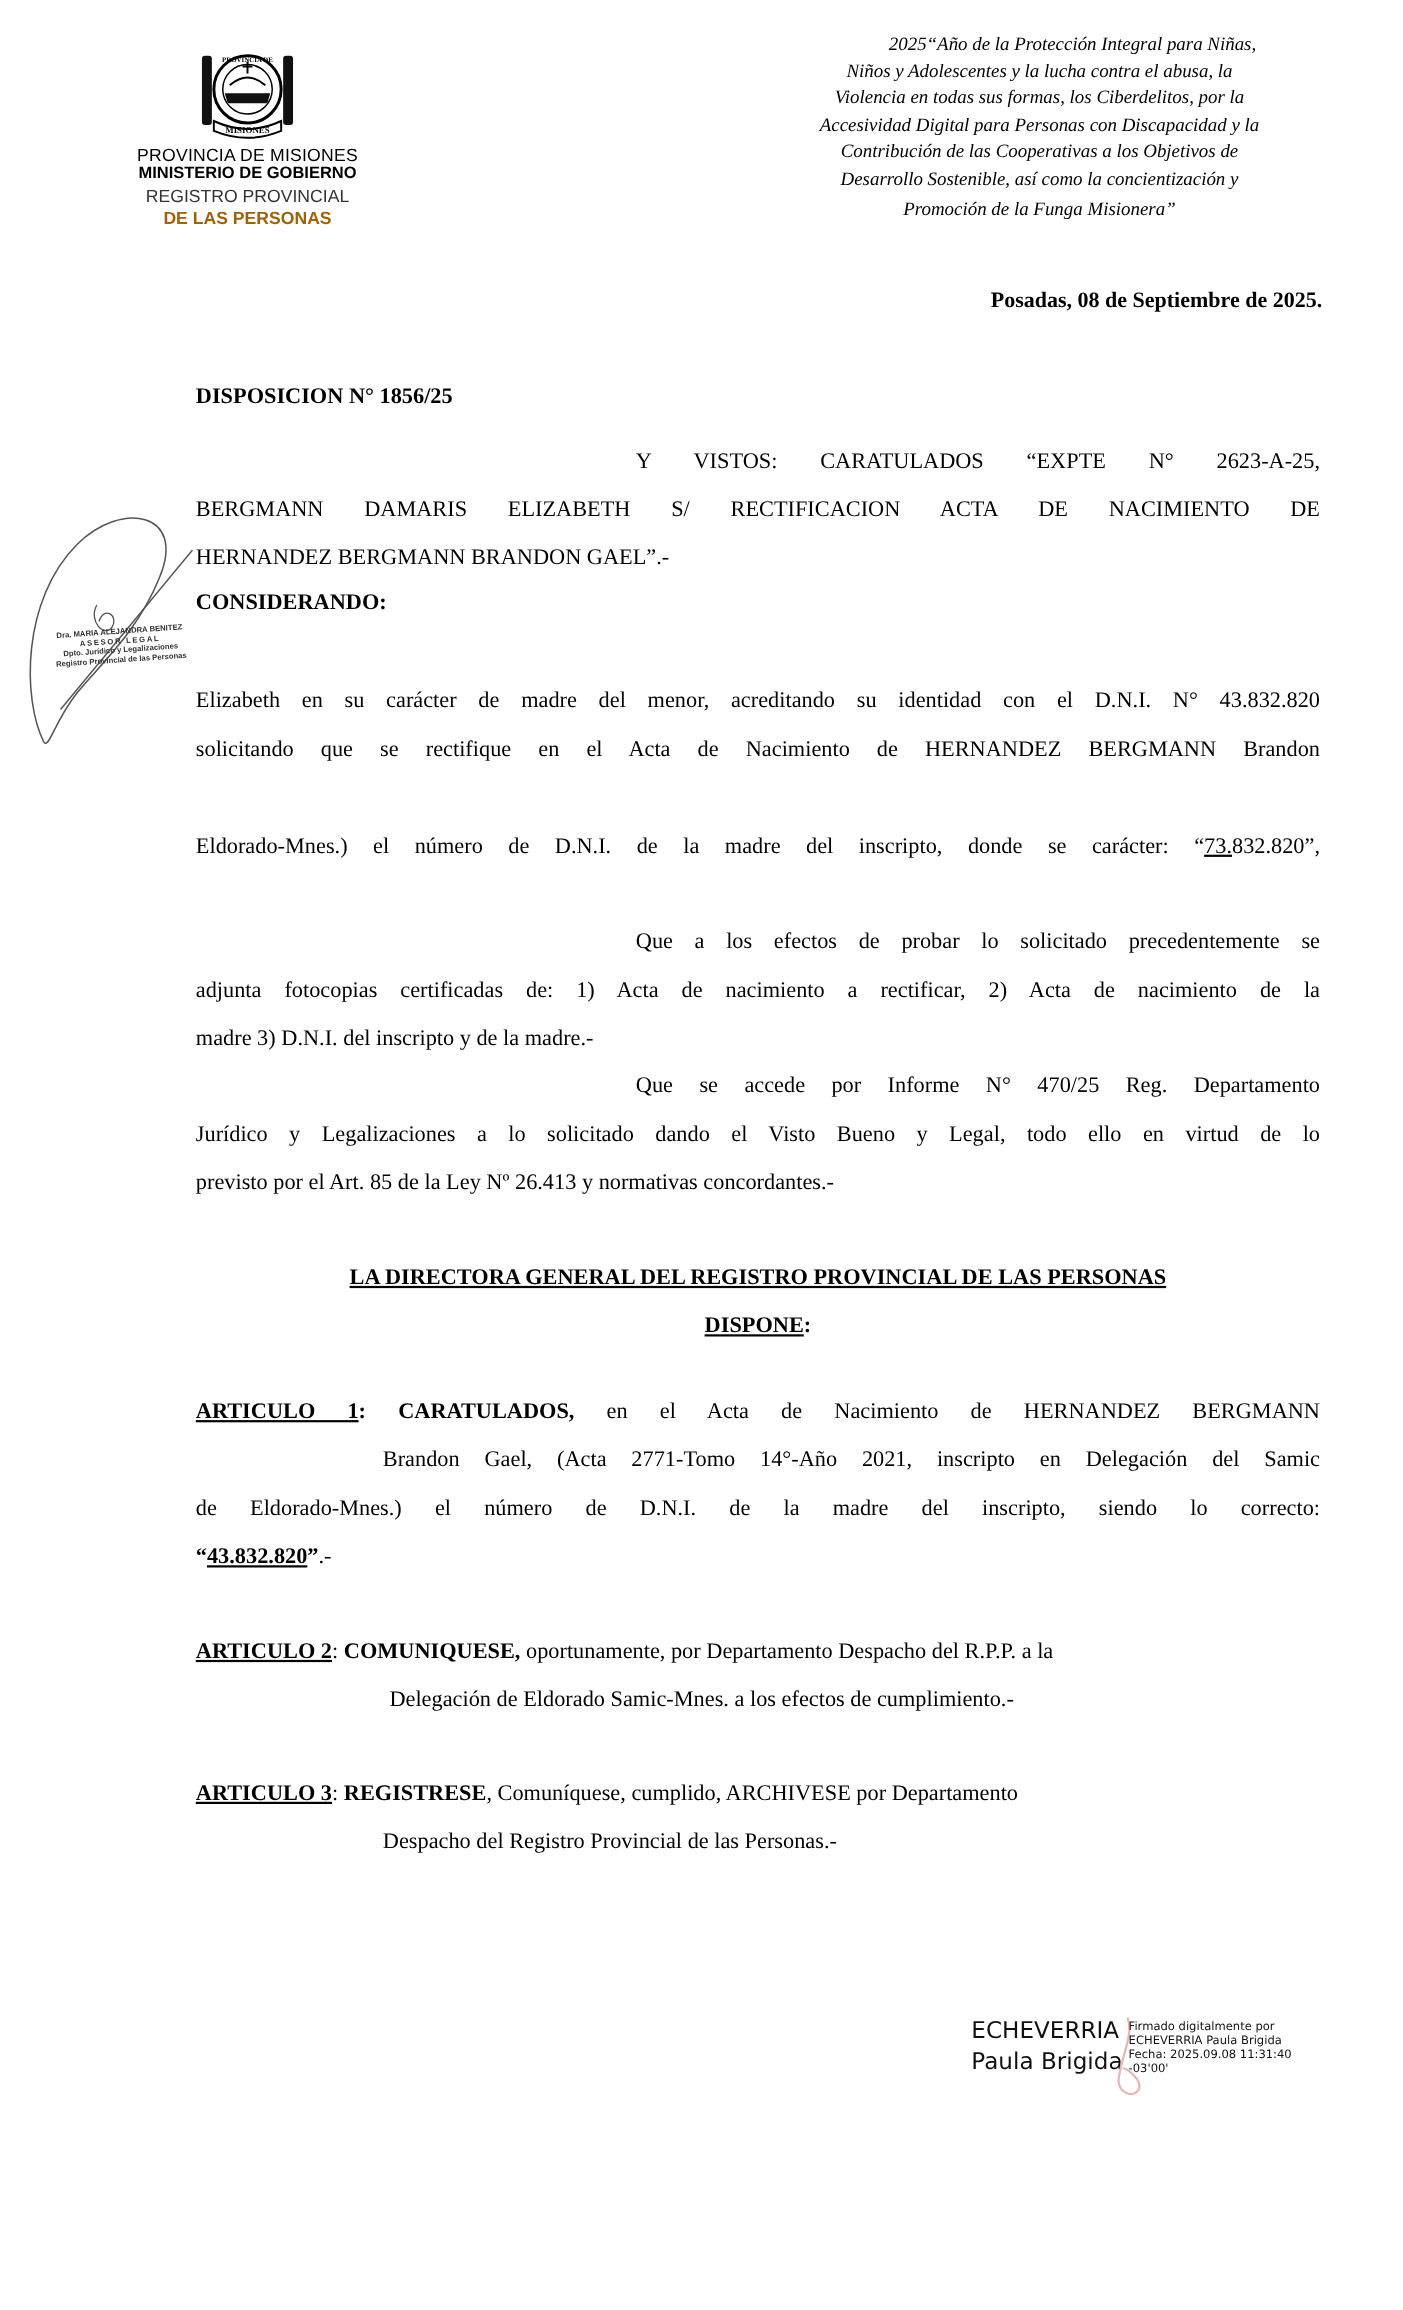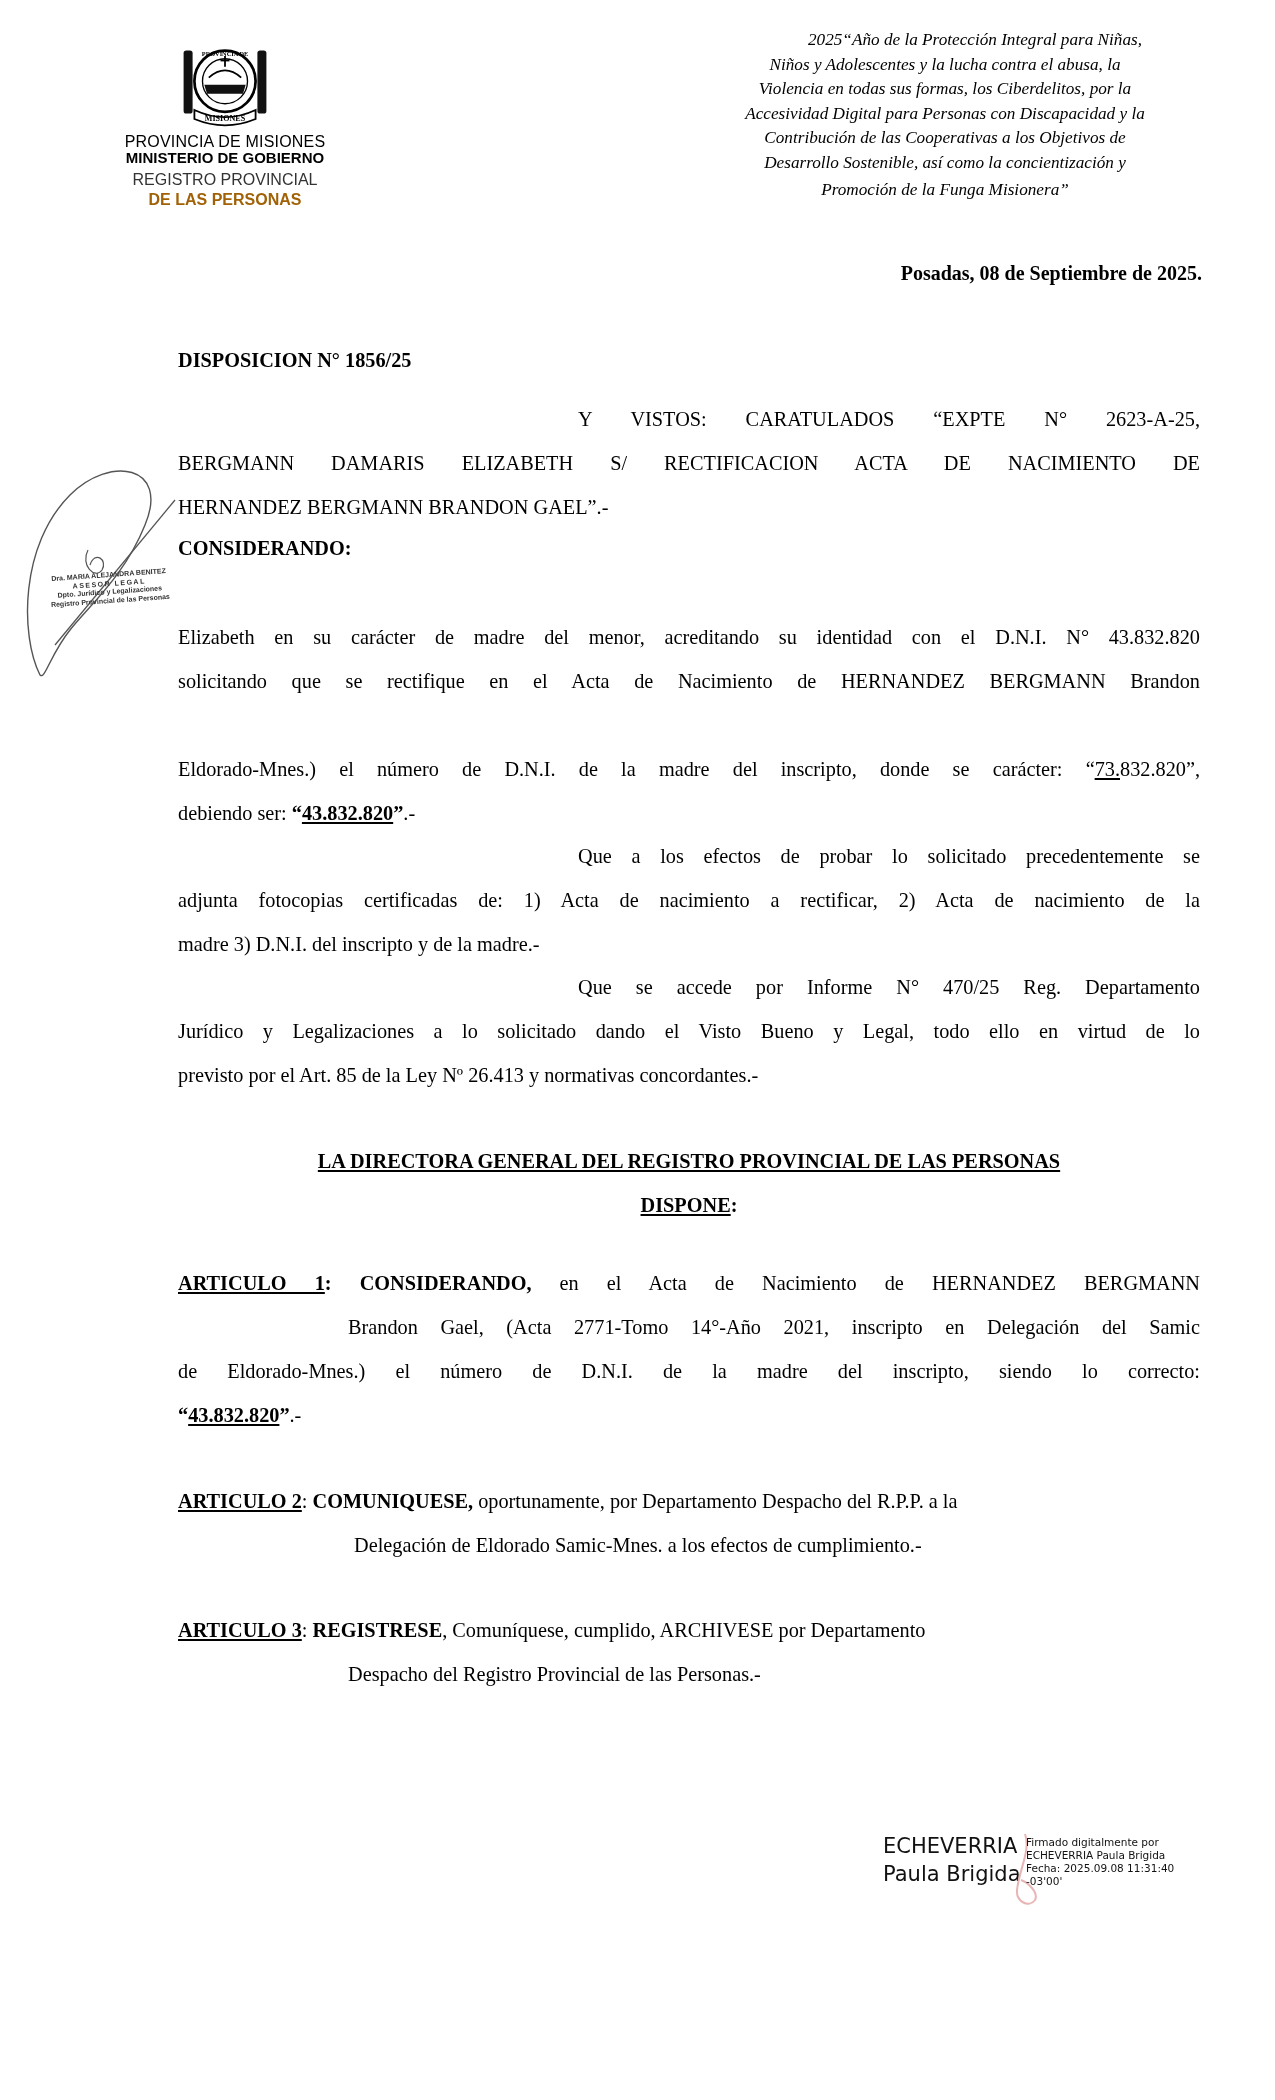--- a/index.html
+++ b/index.html
@@ -91,35 +91,34 @@
 
   <div class="line just ind-right" style="top:408px;">Y VISTOS: CARATULADOS “EXPTE N° 2623-A-25,</div>
   <div class="line just" style="top:452px;">BERGMANN DAMARIS ELIZABETH S/ RECTIFICACION ACTA DE NACIMIENTO DE</div>
   <div class="line" style="top:496px;">HERNANDEZ BERGMANN BRANDON GAEL”.-</div>
 
   <div class="line b" style="top:537px;">CONSIDERANDO:</div>
 
   <div class="line just" style="top:626px;">Elizabeth en su carácter de madre del menor, acreditando su identidad con el D.N.I. N° 43.832.820</div>
   <div class="line just" style="top:670px;">solicitando que se rectifique en el Acta de Nacimiento de HERNANDEZ BERGMANN  Brandon</div>
   <div class="line just" style="top:758px;"><span>Eldorado-Mnes.) el número de D.N.I. de la madre del inscripto, donde se carácter: “</span><span class="u">73.</span><span>832.820”,</span></div>
-  <div class="line" style="top:802px;"><span>debiendo ser: </span><span class="b">“</span><span class="b u">43.832.820</span><span class="b">”</span><span>.-</span></div>
 
   <div class="line just ind-right" style="top:845px;">Que a los efectos de probar lo solicitado precedentemente se</div>
   <div class="line just" style="top:889px;">adjunta fotocopias certificadas de: 1) Acta de nacimiento a rectificar, 2) Acta de nacimiento de la</div>
   <div class="line" style="top:933px;">madre 3) D.N.I. del inscripto y de la madre.-</div>
 
   <div class="line just ind-right" style="top:976px;">Que se accede por Informe N° 470/25 Reg. Departamento</div>
   <div class="line just" style="top:1020px;">Jurídico y Legalizaciones a lo solicitado dando el Visto Bueno y Legal, todo ello en virtud de lo</div>
   <div class="line" style="top:1064px;">previsto por el Art. 85 de la Ley Nº 26.413 y normativas concordantes.-</div>
 
 
   <div class="line heading-center b u" style="top:1150px;">LA DIRECTORA GENERAL DEL REGISTRO PROVINCIAL DE LAS PERSONAS</div>
   <div class="line heading-center b" style="top:1194px;"><span class="u">DISPONE</span><span>:</span></div>
 
-  <div class="line just" style="top:1272px;"><span class="b u">ARTICULO 1</span><span class="b">: </span><span class="b">CONSIDERANDO,</span><span> en el Acta de Nacimiento de HERNANDEZ BERGMANN</span></div>
+  <div class="line just" style="top:1272px;"><span class="b u">ARTICULO 1</span><span class="b">: </span><span class="b">CARATULADOS,</span><span> en el Acta de Nacimiento de HERNANDEZ BERGMANN</span></div>
   <div class="line just" style="top:1316px; left:170px; width:852px;">Brandon Gael, (Acta 2771-Tomo 14°-Año 2021, inscripto en Delegación del Samic</div>
   <div class="line just" style="top:1360px;">de Eldorado-Mnes.) el número de D.N.I. de la madre del inscripto, siendo lo correcto:</div>
   <div class="line" style="top:1404px;"><span class="b">“</span><span class="b u">43.832.820</span><span class="b">”</span><span>.-</span></div>
 
   <div class="line" style="top:1490px;"><span class="b u">ARTICULO 2</span><span>: </span><span class="b">COMUNIQUESE,</span><span> oportunamente, por Departamento Despacho del R.P.P. a la</span></div>
   <div class="line" style="top:1534px; left:176px; width:846px;">Delegación de Eldorado Samic-Mnes. a los efectos de cumplimiento.-</div>
 
   <div class="line" style="top:1619px;"><span class="b u">ARTICULO 3</span><span>: </span><span class="b">REGISTRESE</span><span>, Comuníquese, cumplido, ARCHIVESE  por  Departamento</span></div>
   <div class="line" style="top:1663px; left:170px; width:852px;">Despacho del Registro Provincial de las Personas.-</div>
 </div>

